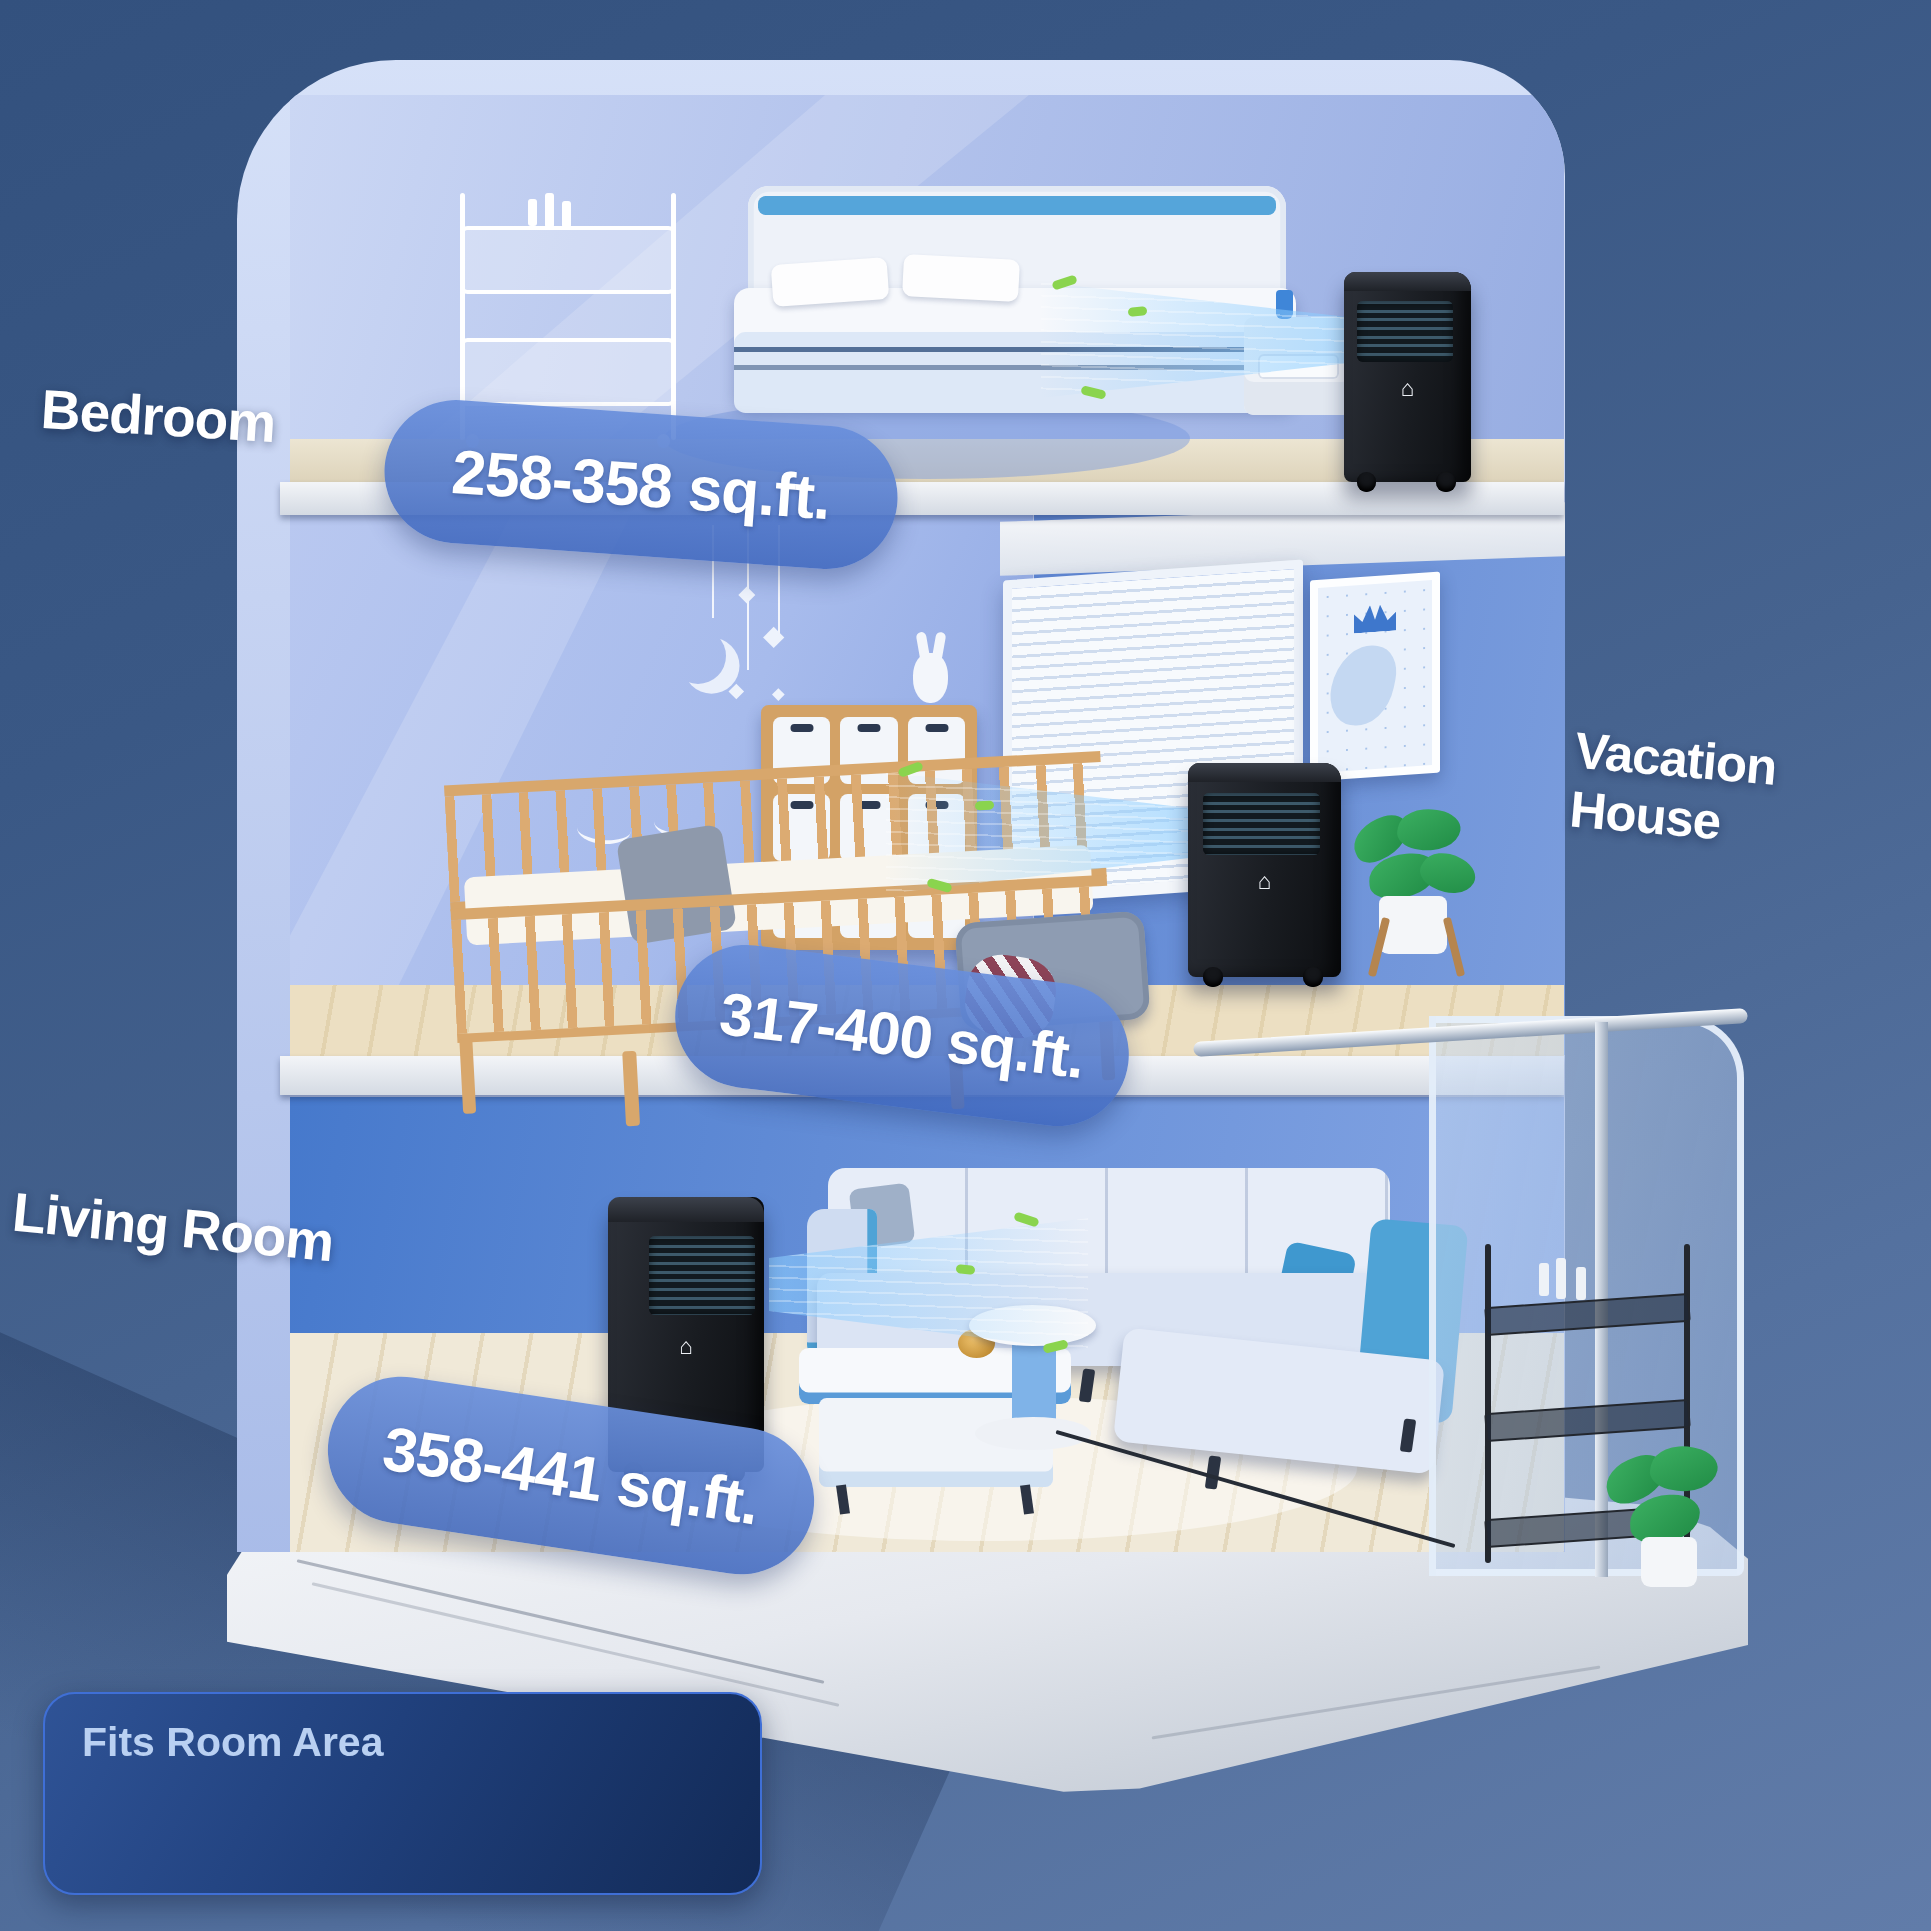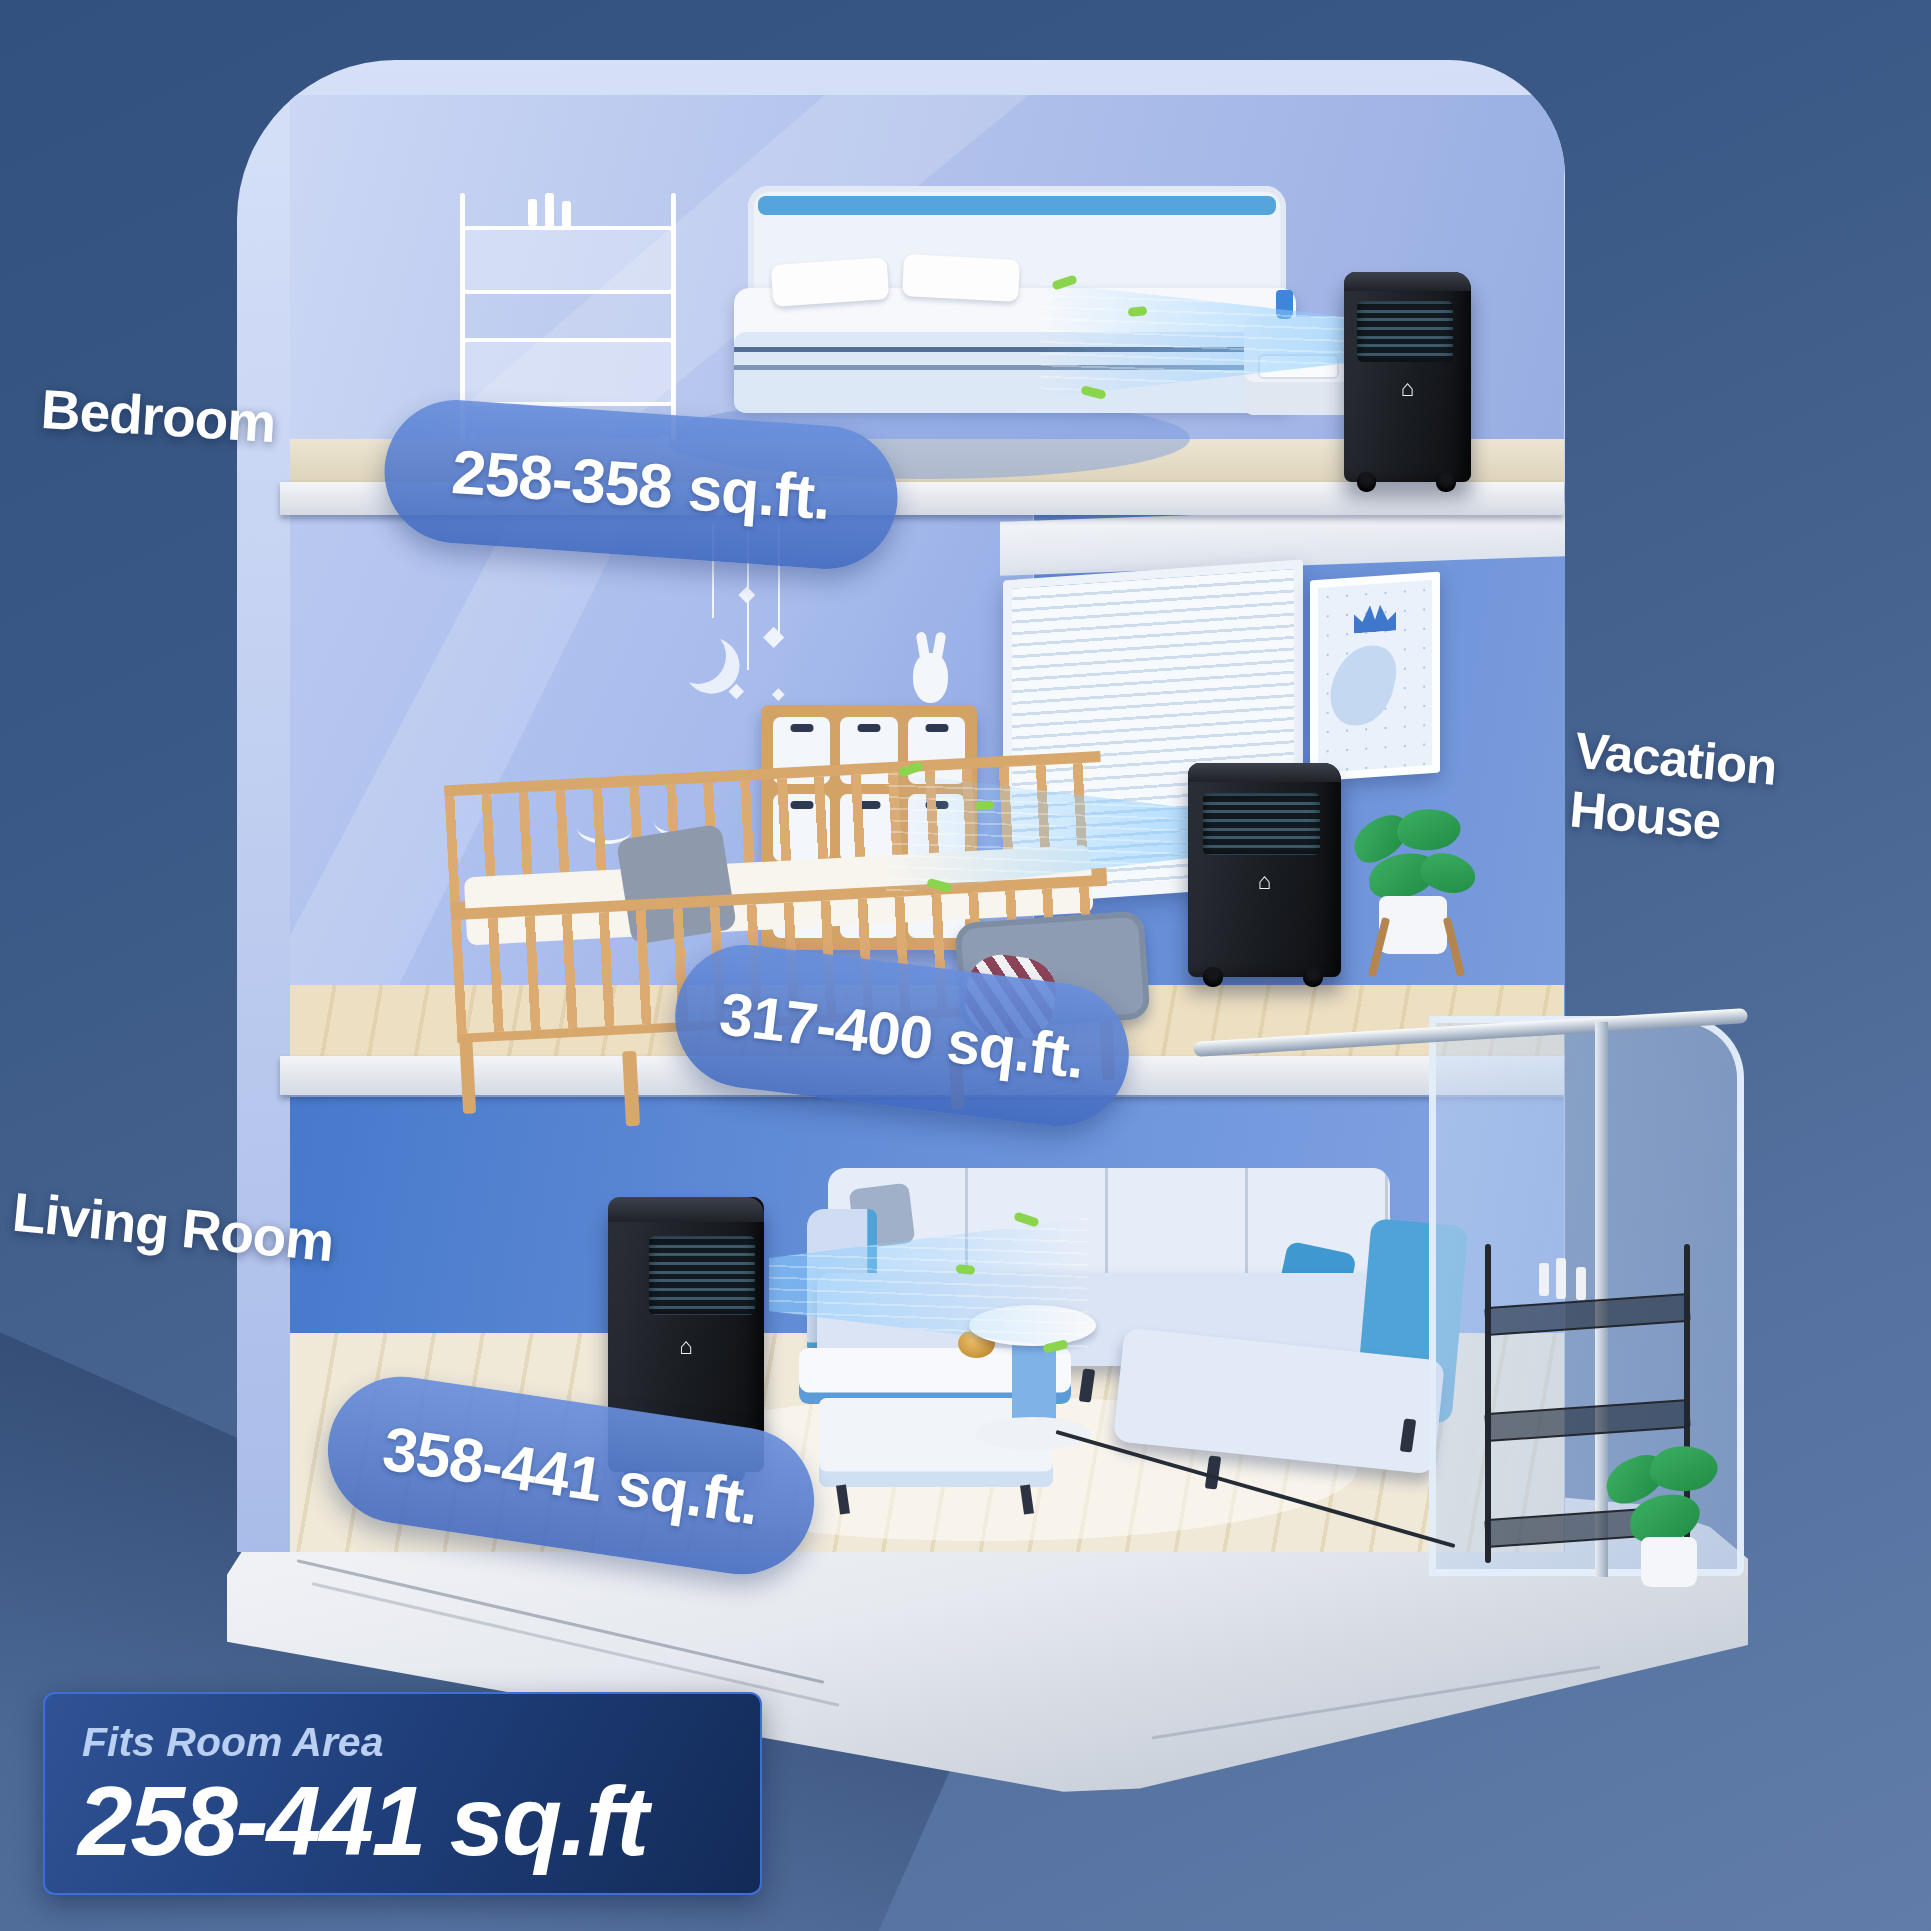--- a/index.html
+++ b/index.html
@@ -140,22 +140,22 @@
 
   
   .room-label{position:absolute;color:#fff;font-weight:700;font-size:55px;letter-spacing:-1px;
     text-shadow:0 2.9px 9.7px rgba(10,25,60,.45);}
   .pill{position:absolute;display:flex;align-items:center;justify-content:center;color:#fff;font-weight:700;
     font-size:62px;letter-spacing:-1px;border-radius:75px;
     background:linear-gradient(180deg,rgba(104,142,219,.92),rgba(64,104,190,.88));
     box-shadow:0 11.6px 25px rgba(18,38,88,.3);text-shadow:0 1.9px 5.8px rgba(20,40,90,.35);}
 
   
-  .foot-badge{position:absolute;border-radius:12px;border:2.9px solid #3f6fd6;box-sizing:border-box;
-    background:linear-gradient(118deg,#2f5396 0%,#20407c 45%,#122a57 100%);box-shadow:0 9.7px 29px rgba(10,22,50,.4);font-style:italic;}
+  .foot-badge{position:absolute;border-radius:32px;border:2.9px solid #3f6fd6;box-sizing:border-box;
+    background:linear-gradient(118deg,#2f5396 0%,#20407c 45%,#122a57 100%);box-shadow:0 9.7px 29px rgba(10,22,50,.4);}
   .foot-label{position:absolute;left:37px;top:25px;color:#b9d0f2;font-weight:700;font-size:41px;}
   .foot-value{position:absolute;left:33px;top:71px;color:#fff;font-weight:700;font-size:98px;letter-spacing:-1.9px;}
   .foot-btu{position:absolute;inset:0;display:flex;align-items:center;justify-content:center;color:#fff;font-weight:700;font-size:91px;letter-spacing:-1px;}
 </style>
 </head>
 <body>
 
 <div class="stage">
 
   <div class="abs bg-shadow"></div>
@@ -335,17 +335,16 @@
   <div class="room-label" style="left:41px;top:384px;transform:rotate(3.5deg);">Bedroom</div>
   <div class="room-label" style="left:1572px;top:736px;font-size:51px;transform:rotate(5deg);">Vacation House</div>
   <div class="room-label" style="left:11.6px;top:1195px;transform:rotate(5.5deg);">Living Room</div>
 
   <div class="pill" style="left:384px;top:413px;width:514px;height:143px;transform:rotate(4deg);">258-358 sq.ft.</div>
   <div class="pill" style="left:674px;top:964px;width:456px;height:143px;transform:rotate(7deg);font-size:60px;">317-400 sq.ft.</div>
   <div class="pill" style="left:326px;top:1402px;width:490px;height:147px;transform:rotate(8.5deg);">358-441 sq.ft.</div>
 
   <div class="foot-badge" style="left:43px;top:1692px;width:719px;height:203px;">
     <div class="foot-label">Fits Room Area</div>
-    <div class="foot-value">258-441 sq.ft</div>
   </div>
 
 </div>
 
 
 </body></html>

